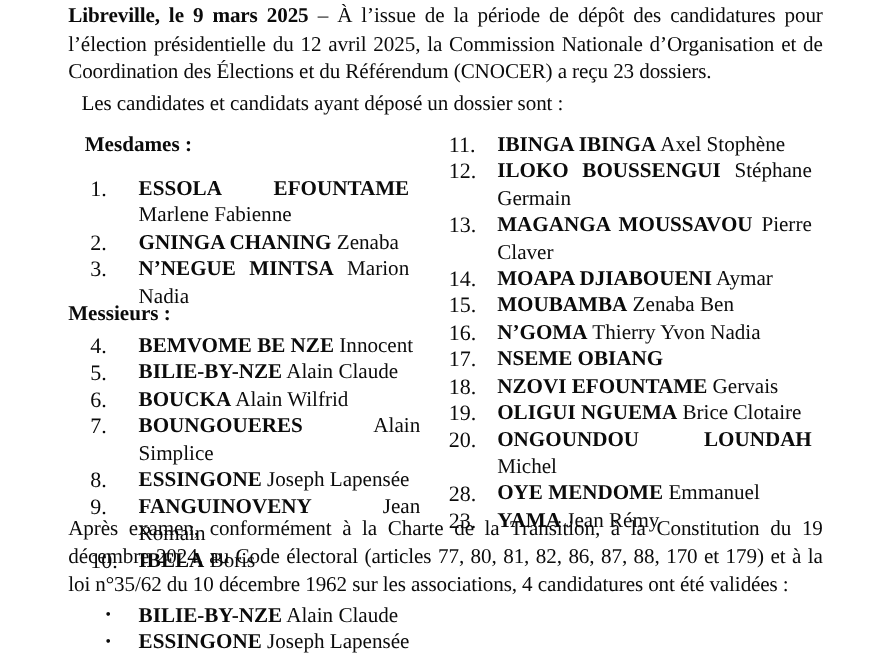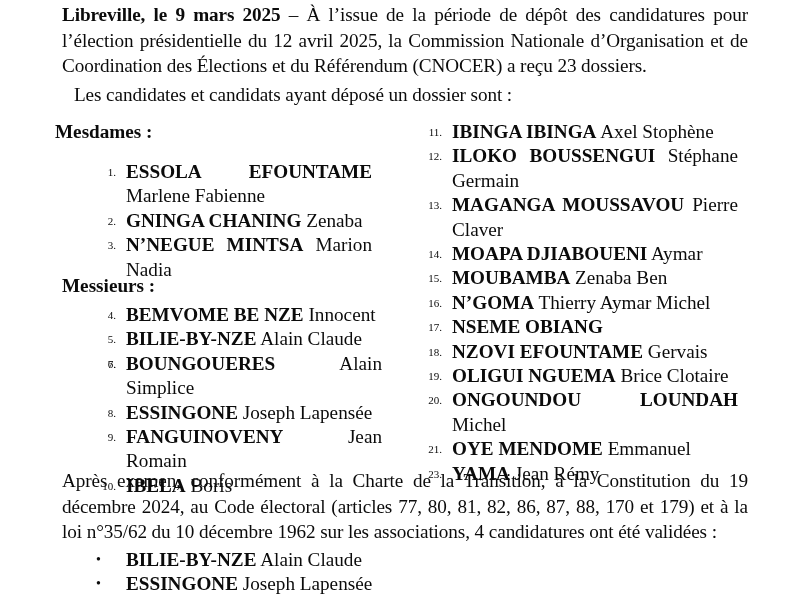--- a/index.html
+++ b/index.html
@@ -59,21 +59,21 @@
 
   
   .col-heading {
     font-weight: bold;
     font-size: 19.2px;
     line-height: 24px;
     margin: 0;
   }
   .h-mesdames {
     position: absolute;
-    left: 55px;
+    left: 77px;
     top: 120px;
   }
   .h-messieurs {
     position: absolute;
     left: 62px;
     top: 274px;
   }
 
   
   .cand-list {
@@ -86,22 +86,21 @@
   .cand-item {
     position: relative;
     padding-left: 44px;
     margin: 0;
     text-align: justify;
   }
   .cand-item .num {
     position: absolute;
     left: 0;
     width: 34px;
-    text-align: right;
-    font-size: 11px;
+    font-size: 20px;
     line-height: 24.4px;
     font-weight: normal;
     font-family: Liberation Serif, serif;
   }
   .cand-item .surname { font-weight: bold; }
   .cand-item .given { font-weight: normal; }
 
   
   .list-left-top {
     position: absolute;
@@ -163,39 +162,39 @@
 
   <ol class="cand-list list-left-top">
       <li class="cand-item"><span class="num">1.</span><span><span class="surname">ESSOLA EFOUNTAME</span><span class="given"> Marlene Fabienne</span></span></li>
       <li class="cand-item"><span class="num">2.</span><span><span class="surname">GNINGA CHANING</span><span class="given"> Zenaba</span></span></li>
       <li class="cand-item"><span class="num">3.</span><span><span class="surname">N’NEGUE MINTSA</span><span class="given"> Marion Nadia</span></span></li>
     </ol>
 
   <ol class="cand-list list-left-bottom">
       <li class="cand-item"><span class="num">4.</span><span><span class="surname">BEMVOME BE NZE</span><span class="given"> Innocent</span></span></li>
       <li class="cand-item"><span class="num">5.</span><span><span class="surname">BILIE-BY-NZE</span><span class="given"> Alain Claude</span></span></li>
-      <li class="cand-item"><span class="num">6.</span></li>
+      <li class="cand-item"><span class="num">6.</span><span><span class="surname">BOUCKA</span><span class="given"> Alain Wilfrid</span></span></li>
       <li class="cand-item"><span class="num">7.</span><span><span class="surname">BOUNGOUERES</span><span class="given"> Alain Simplice</span></span></li>
       <li class="cand-item"><span class="num">8.</span><span><span class="surname">ESSINGONE</span><span class="given"> Joseph Lapensée</span></span></li>
       <li class="cand-item"><span class="num">9.</span><span><span class="surname">FANGUINOVENY</span><span class="given"> Jean Romain</span></span></li>
       <li class="cand-item"><span class="num">10.</span><span><span class="surname">IBELA</span><span class="given"> Boris</span></span></li>
     </ol>
 
   <ol class="cand-list list-right">
       <li class="cand-item"><span class="num">11.</span><span><span class="surname">IBINGA IBINGA</span><span class="given"> Axel Stophène</span></span></li>
       <li class="cand-item"><span class="num">12.</span><span><span class="surname">ILOKO BOUSSENGUI</span><span class="given"> Stéphane Germain</span></span></li>
       <li class="cand-item"><span class="num">13.</span><span><span class="surname">MAGANGA MOUSSAVOU</span><span class="given"> Pierre Claver</span></span></li>
       <li class="cand-item"><span class="num">14.</span><span><span class="surname">MOAPA DJIABOUENI</span><span class="given"> Aymar</span></span></li>
       <li class="cand-item"><span class="num">15.</span><span><span class="surname">MOUBAMBA</span><span class="given"> Zenaba Ben</span></span></li>
-      <li class="cand-item"><span class="num">16.</span><span><span class="surname">N’GOMA</span><span class="given"> Thierry Aymar Michel</span></span></li>
+      <li class="cand-item"><span class="num">16.</span><span><span class="surname">N’GOMA</span><span class="given"> Thierry Yvon Nadia</span></span></li>
       <li class="cand-item"><span class="num">17.</span><span><span class="surname">NSEME OBIANG</span></span></li>
       <li class="cand-item"><span class="num">18.</span><span><span class="surname">NZOVI EFOUNTAME</span><span class="given"> Gervais</span></span></li>
       <li class="cand-item"><span class="num">19.</span><span><span class="surname">OLIGUI NGUEMA</span><span class="given"> Brice Clotaire</span></span></li>
       <li class="cand-item"><span class="num">20.</span><span><span class="surname">ONGOUNDOU LOUNDAH</span><span class="given"> Michel</span></span></li>
-      <li class="cand-item"><span class="num">21.</span><span><span class="surname">OYE MENDOME</span><span class="given"> Emmanuel</span></span></li>
+      <li class="cand-item"><span class="num">28.</span><span><span class="surname">OYE MENDOME</span><span class="given"> Emmanuel</span></span></li>
       <li class="cand-item"><span class="num">23.</span><span><span class="surname">YAMA</span><span class="given"> Jean Rémy</span></span></li>
     </ol>
 
   <p class="para p-apres">Après examen, conformément à la Charte de la Transition, à la Constitution du 19 décembre 2024, au Code électoral (articles 77, 80, 81, 82, 86, 87, 88, 170 et 179) et à la loi n°35/62 du 10 décembre 1962 sur les associations, 4 candidatures ont été validées :</p>
 
   <ul class="bullet-list">
       <li class="bullet-item"><span class="bullet">•</span><span class="surname">BILIE-BY-NZE</span><span class="given"> Alain Claude</span></li>
       <li class="bullet-item"><span class="bullet">•</span><span class="surname">ESSINGONE</span><span class="given"> Joseph Lapensée</span></li>
     </ul>
 

